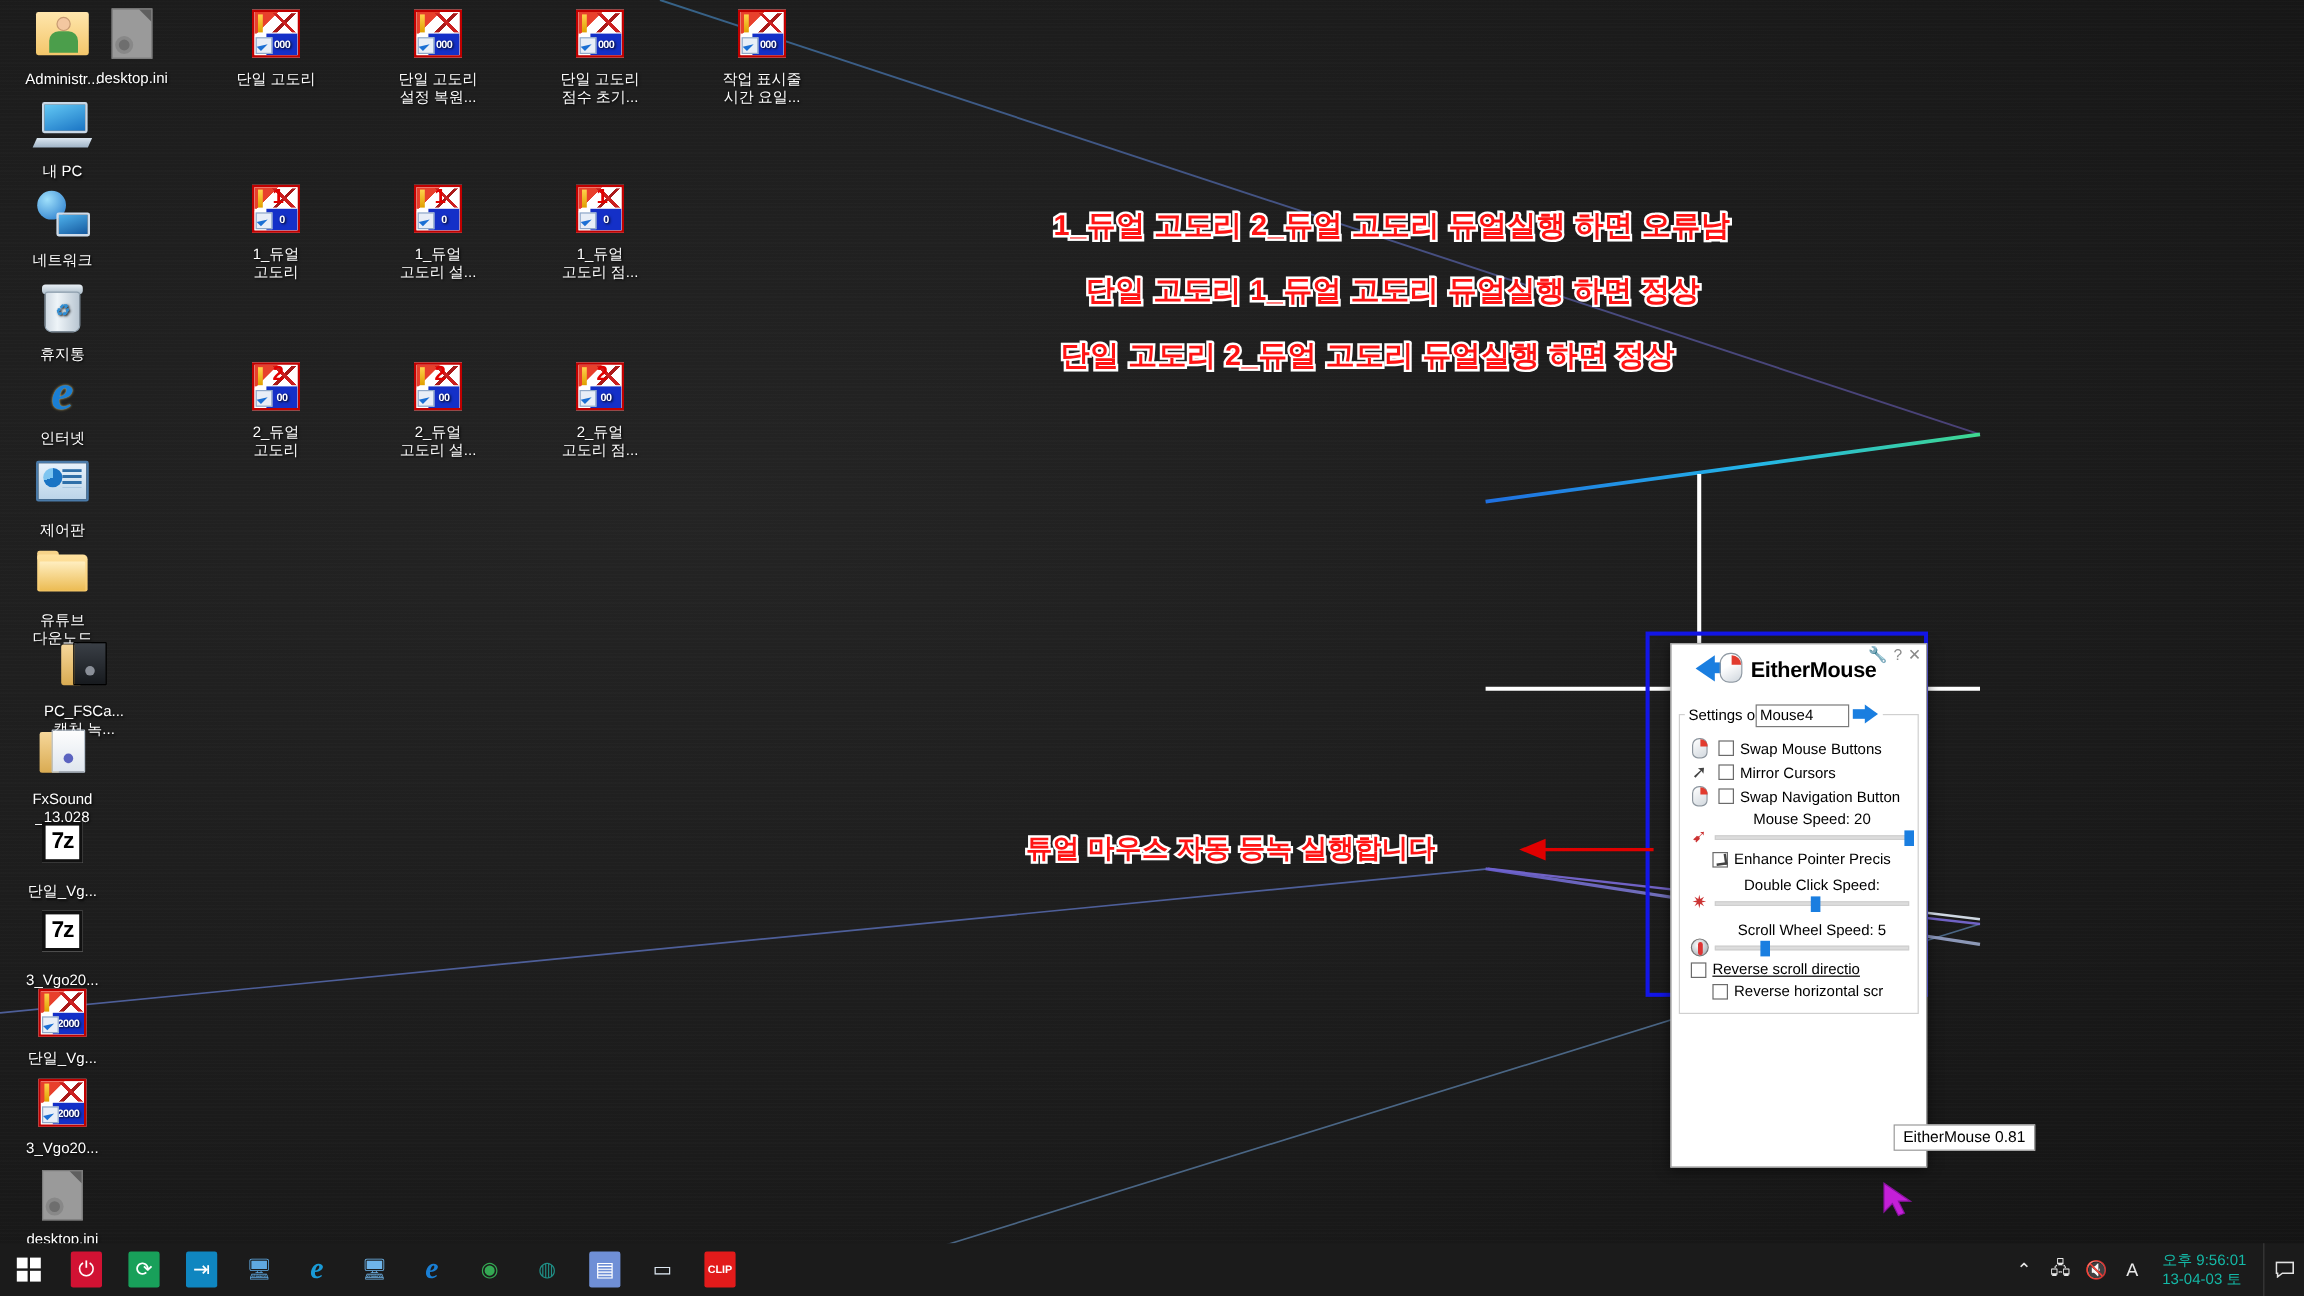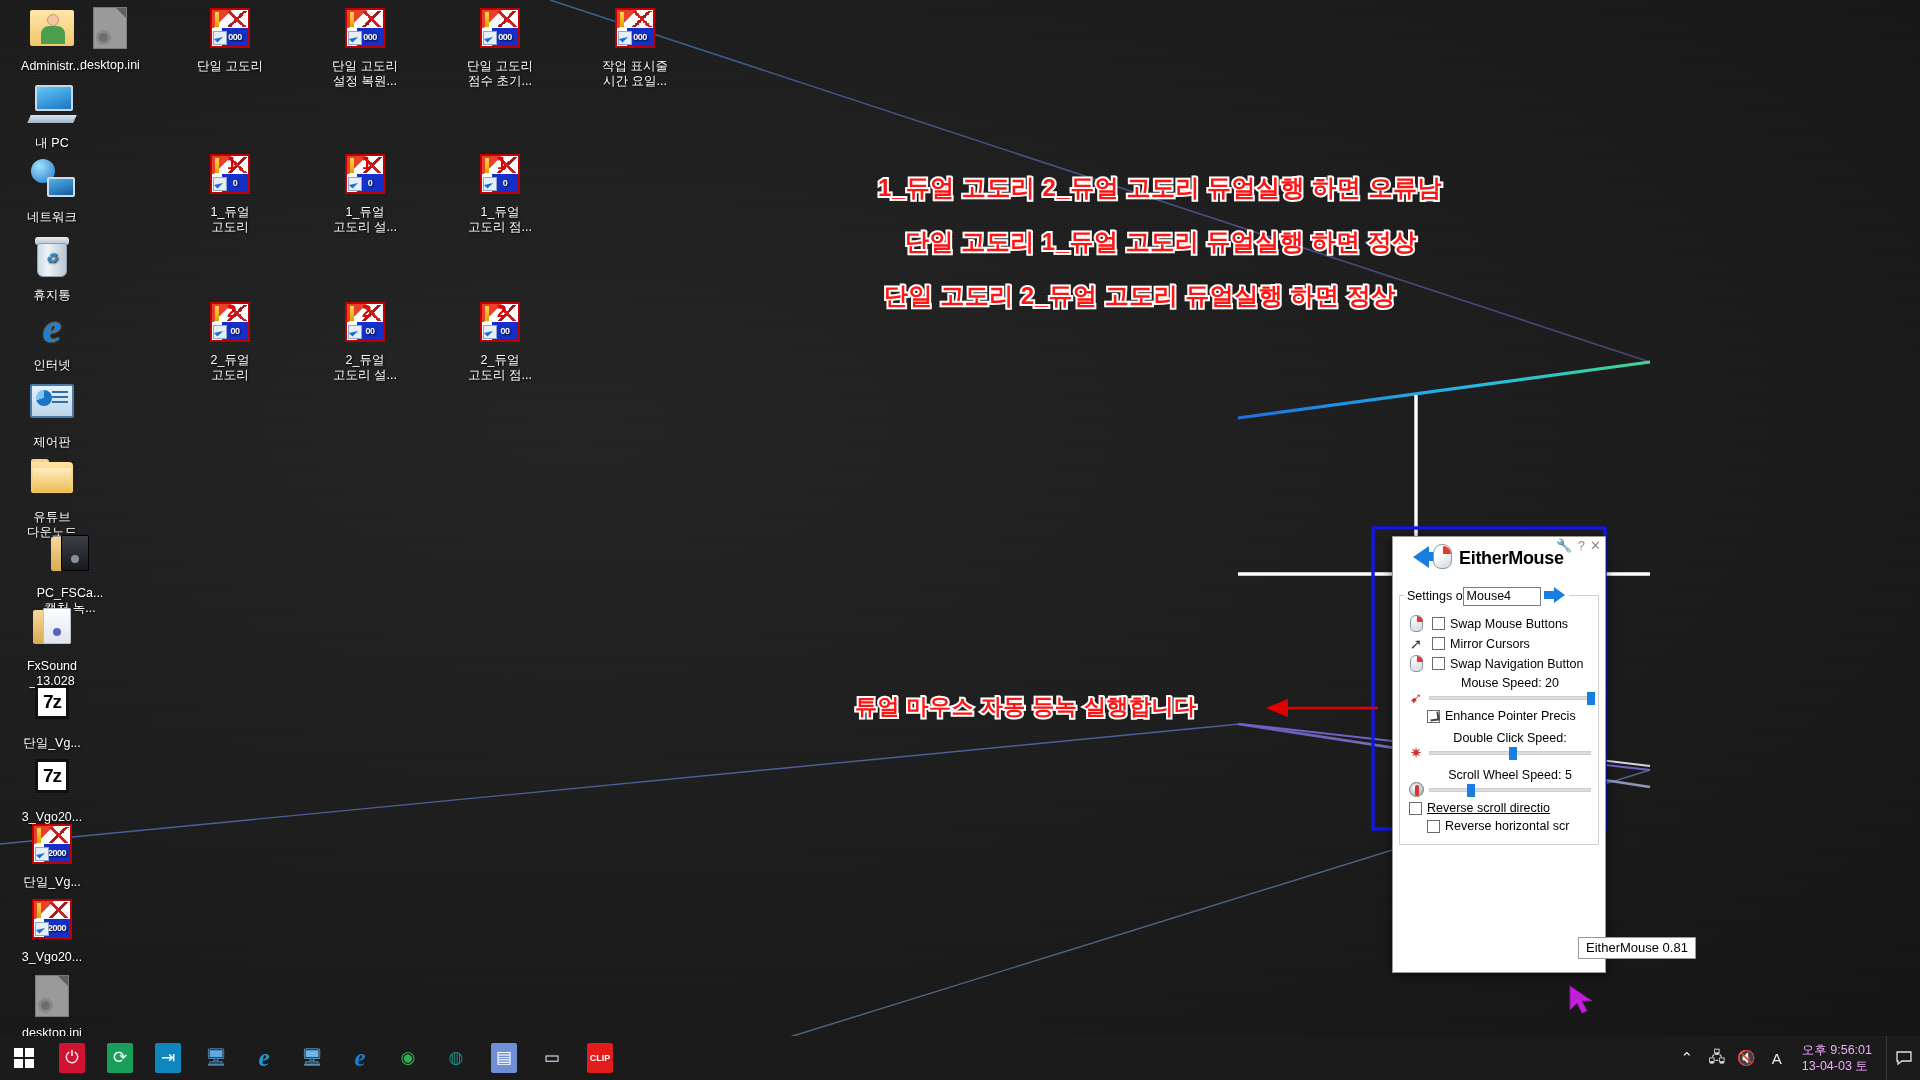--- a/index.html
+++ b/index.html
@@ -323,21 +323,21 @@
   #start .win i{background:#ffffff;display:block;}
   .tb-item{
     width:48px;height:44px;display:flex;align-items:center;justify-content:center;position:relative;
   }
   .tb-sq{width:26px;height:30px;border-radius:2px;display:flex;align-items:center;justify-content:center;}
   .tray{
     margin-left:auto;display:flex;align-items:center;gap:0px;height:44px;color:#fff;
   }
   .tray .ti{width:30px;height:44px;display:flex;align-items:center;justify-content:center;font-size:15px;color:#e9e9e9;}
   .clock{
-    text-align:left;color:#f0abfc;font-size:12.5px;line-height:16px;padding:0 14px 0 10px;
+    text-align:left;color:#14b8a6;font-size:12.5px;line-height:16px;padding:0 14px 0 10px;
   }
   .showdesk{
     width:34px;height:44px;display:flex;align-items:center;justify-content:center;color:#ddd;
     border-left:1px solid #3a3a3a;
   }
 </style>
 </head>
 <body>
 
 <div id="desktop">

